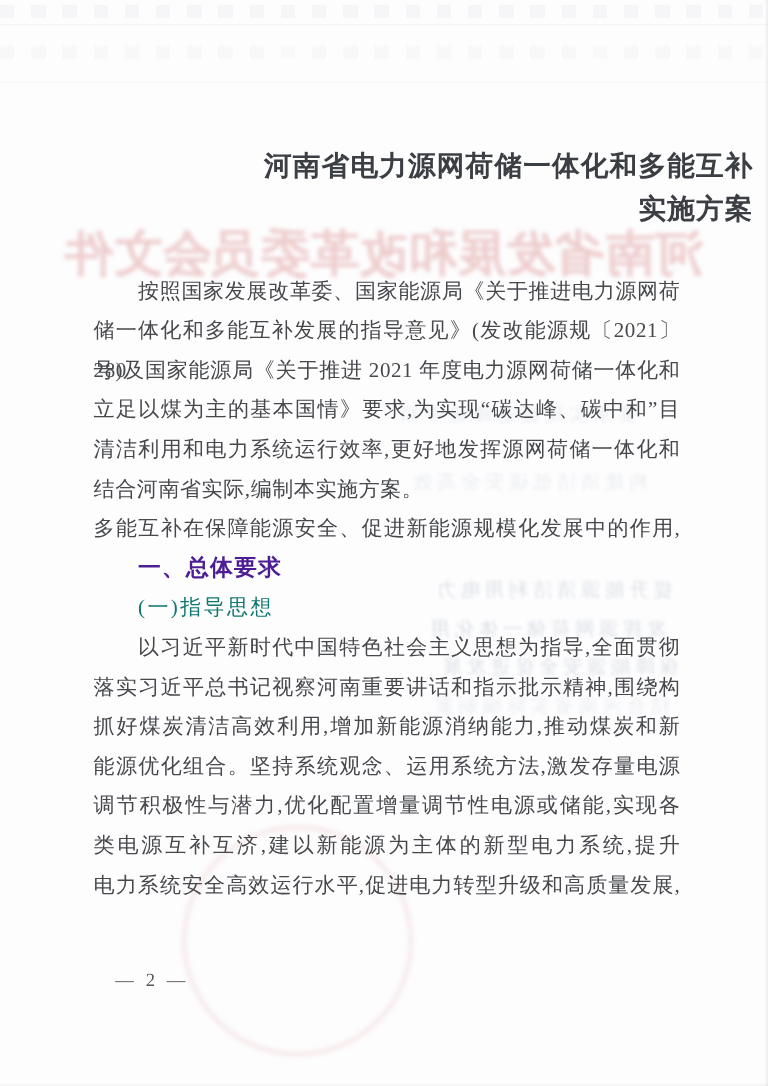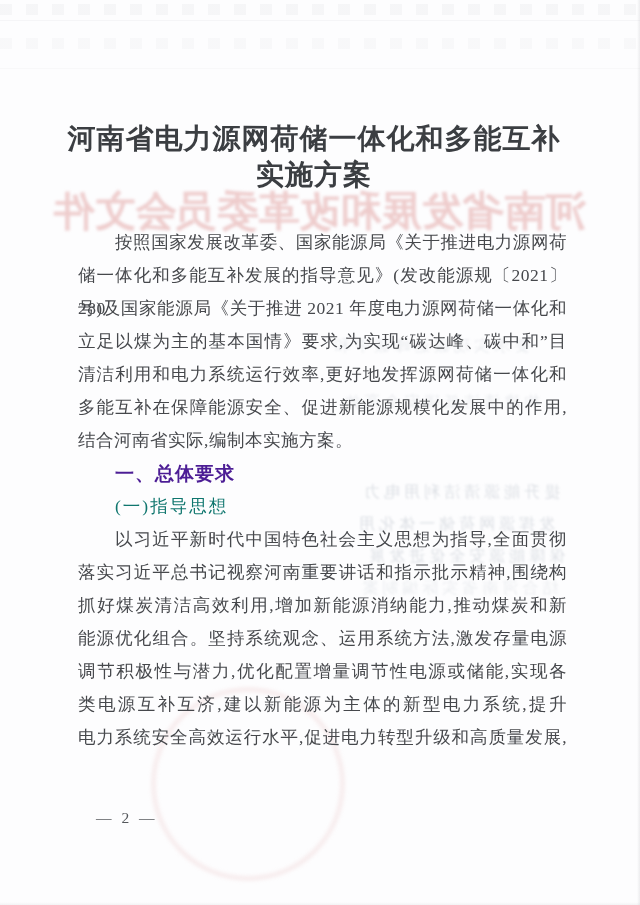--- a/index.html
+++ b/index.html
@@ -17,22 +17,22 @@
   .scan-strip.s2 { top: 38px; opacity: .7; }
   .scan-line { position: absolute; left: 0; right: 0; top: 20px; height: 1px; background: rgba(120,125,135,0.06); }
   .scan-line.l2 { top: 68px; background: rgba(120,125,135,0.04); }
   .edge-right { position: absolute; right: 0; top: 0; width: 3px; height: 100%; background: linear-gradient(to left, rgba(150,152,158,0.16), transparent); }
   .edge-bottom { position: absolute; left: 0; bottom: 0; height: 3px; width: 100%; background: linear-gradient(to top, rgba(150,152,158,0.10), transparent); }
 
   
   .doc-title {
     position: absolute;
     top: 121px; left: 0; right: 12px;
-    text-align: center;
-    font-size: 28px;
+    text-align: right;
+    font-size: 23px;
     font-weight: bold;
     color: #3b3e42;
     line-height: 36px;
     letter-spacing: 1px;
   }
 
   
   .bleed-title {
     position: absolute;
     top: 184px; left: 62px;
@@ -132,22 +132,22 @@
     <div>河南省电力源网荷储一体化和多能互补</div>
     <div>实施方案</div>
   </div>
 
   <div class="body-text">
     <div class="ln indent">按照国家发展改革委、国家能源局《关于推进电力源网荷</div>
     <div class="ln">储一体化和多能互补发展的指导意见》(发改能源规〔2021〕280</div>
     <div class="ln">号)及国家能源局《关于推进 2021 年度电力源网荷储一体化和</div>
     <div class="ln">立足以煤为主的基本国情》要求,为实现“碳达峰、碳中和”目</div>
     <div class="ln">清洁利用和电力系统运行效率,更好地发挥源网荷储一体化和</div>
+    <div class="ln nostretch">结合河南省实际,编制本实施方案。</div>
     <div class="ln">多能互补在保障能源安全、促进新能源规模化发展中的作用,</div>
-    <div class="ln nostretch">结合河南省实际,编制本实施方案。</div>
     <div class="h1">一、总体要求</div>
     <div class="h2">(一)指导思想</div>
     <div class="ln indent">以习近平新时代中国特色社会主义思想为指导,全面贯彻</div>
     <div class="ln">落实习近平总书记视察河南重要讲话和指示批示精神,围绕构</div>
     <div class="ln">抓好煤炭清洁高效利用,增加新能源消纳能力,推动煤炭和新</div>
     <div class="ln">能源优化组合。坚持系统观念、运用系统方法,激发存量电源</div>
     <div class="ln">调节积极性与潜力,优化配置增量调节性电源或储能,实现各</div>
     <div class="ln">类电源互补互济,建以新能源为主体的新型电力系统,提升</div>
     <div class="ln">电力系统安全高效运行水平,促进电力转型升级和高质量发展,</div>
   </div>

